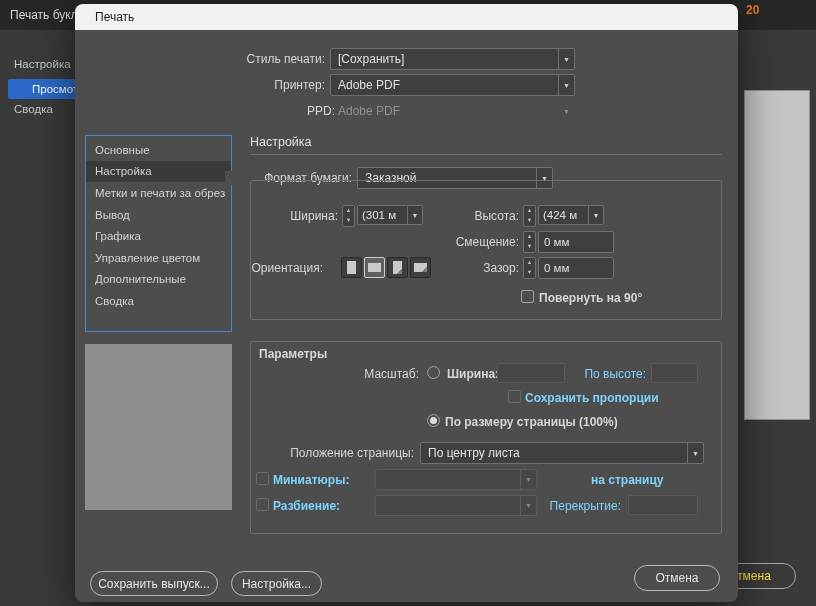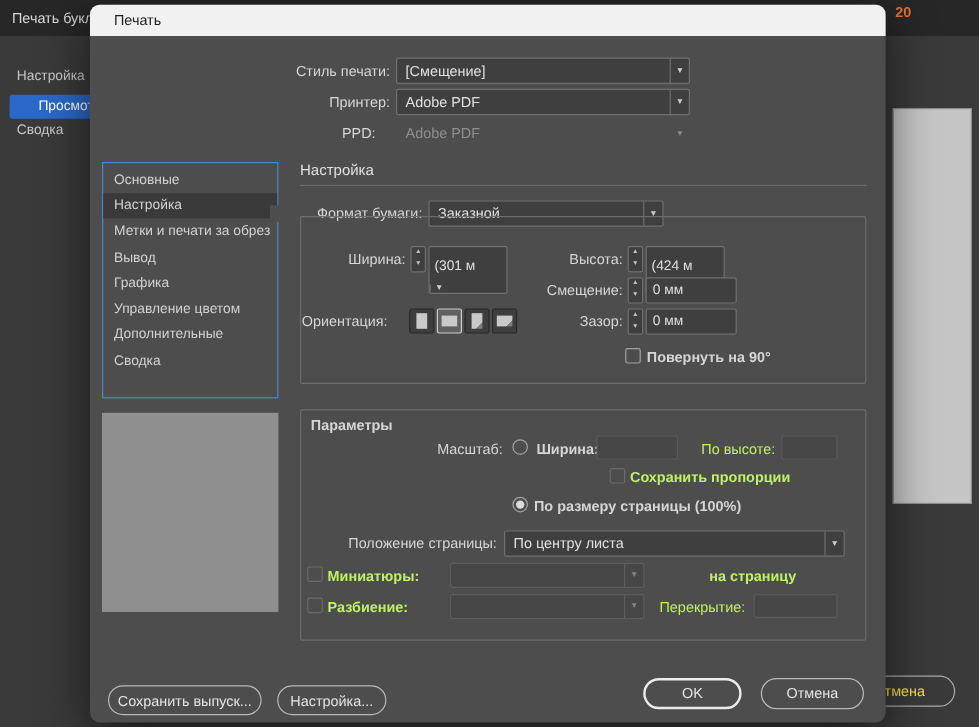--- a/index.html
+++ b/index.html
@@ -27,42 +27,42 @@
   .dialog { position:absolute; left:75px; top:4px; width:663px; height:598px;
     background:#4d4d4d; border-radius:8px; box-shadow:0 10px 40px rgba(0,0,0,.6);
     font-size:12px; color:#d6d6d6; }
   .titlebar { position:absolute; left:0; top:0; right:0; height:26px; background:#f1f1f1;
     border-radius:8px 8px 0 0; display:flex; align-items:center; padding-left:20px;
     color:#1d1d1d; font-size:12px; }
 
   .lbl { position:absolute; text-align:right; font-size:12px; color:#d6d6d6;
     line-height:14px; white-space:nowrap; }
   .lbl.left { text-align:left;font-weight:bold; }
-  .lbl.dis { color:#bef264; }
+  .lbl.dis { color:#7dd3fc; }
   .lbl.patch { background:#4d4d4d; padding-left:3px; }
   .heading { position:absolute; font-size:12.5px; color:#e0e0e0; white-space:nowrap; }
   .rule { position:absolute; height:1px; background:#6b6b6b; }
 
   .dd { position:absolute; height:22px; background:#3f3f3f; border:1px solid #707070;
     border-radius:2px; display:flex; align-items:stretch; color:#e0e0e0; font-size:12px; }
   .dd .txt { flex:1; display:flex; align-items:center; padding:0 7px; white-space:nowrap; overflow:hidden; }
   .dd .chev { width:16px; display:flex; align-items:center; justify-content:center;
     border-left:1px solid #707070; color:#d0d0d0; font-size:7px; }
   .dd.plain { background:transparent; border-color:transparent; color:#8f8f8f; }
   .dd.plain .chev { border-left-color:transparent; color:#8a8a8a; }
   .dd.dis { background:#474747; border-color:#5c5c5c; color:#8f8f8f; }
   .dd.dis .chev { border-left-color:#5c5c5c; color:#848484; }
 
   .nudge { position:absolute; width:13px; height:22px; background:#3f3f3f;
     border:1px solid #707070; border-radius:2px; display:flex; flex-direction:column; }
   .nudge span { flex:1; display:flex; align-items:center; justify-content:center;
     font-size:5.5px; color:#c4c4c4; line-height:1; }
 
-  .combo { position:absolute; height:40px; display:flex; background:#3f3f3f;
-    border:1px solid #707070; border-radius:2px; font-size:11.5px; color:#e0e0e0;flex-direction:column; }
+  .combo { position:absolute; height:20px; display:flex; background:#3f3f3f;
+    border:1px solid #707070; border-radius:2px; font-size:11.5px; color:#e0e0e0; }
   .combo .txt { flex:1; display:flex; align-items:center; padding:0 4px; white-space:nowrap; overflow:hidden; }
   .combo .chev { width:15px; border-left:1px solid #707070; display:flex; align-items:center;
     justify-content:center; font-size:7px; color:#d0d0d0; }
 
   .fld { position:absolute; height:22px; background:#3f3f3f; border:1px solid #707070;
     border-radius:2px; display:flex; align-items:center; padding:0 5px;
     font-size:11.5px; color:#e0e0e0; }
   .fld.dis { background:#474747; border-color:#5a5a5a; }
 
   .cb { position:absolute; width:13px; height:13px; border:1px solid #a3a3a3; border-radius:2px; }
@@ -111,31 +111,31 @@
 
   <div class="indicator">20</div>
 
   <div class="dialog">
     <div class="titlebar">
       <span>Печать</span>
     </div>
 
     <div class="lbl" style="left:90px; top:48px; width:160px;">Стиль печати:</div>
     <div class="dd" style="left:255px; top:44px; width:245px;">
-      <span class="txt">[Смещение]</span>
+      <span class="txt">[Сохранить]</span>
       <span class="chev">▼</span>
     </div>
 
     <div class="lbl" style="left:90px; top:74px; width:160px;">Принтер:</div>
     <div class="dd" style="left:255px; top:70px; width:245px;">
       <span class="txt">Adobe PDF</span>
       <span class="chev">▼</span>
     </div>
 
-    <div class="lbl" style="left:78px; top:100px; width:160px;">PPD:</div>
+    <div class="lbl" style="left:100px; top:100px; width:160px;">PPD:</div>
     <div class="dd plain" style="left:255px; top:96px; width:245px;">
       <span class="txt">Adobe PDF</span>
       <span class="chev">▼</span>
     </div>
 
     <div class="list" style="left:10px; top:131px; width:147px; height:197px;">
       <div class="item">Основные</div>
       <div class="item sel">Настройка</div>
       <div class="item">Метки и печати за обрез</div>
       <div class="item">Вывод</div>
@@ -248,17 +248,16 @@
       <div class="dd dis" style="left:124px; top:153px; width:162px; height:21px;">
         <span class="txt"></span>
         <span class="chev">▼</span>
       </div>
       <div class="lbl dis" style="left:270px; top:157px; width:100px;">Перекрытие:</div>
       <div class="fld dis" style="left:377px; top:153px; width:70px; height:20px;"></div>
     </div>
 
     <div class="btn" style="left:15px; top:567px; width:128px; height:25px;">Сохранить выпуск...</div>
     <div class="btn" style="left:156px; top:567px; width:91px; height:25px;">Настройка...</div>
-    <div class="btn default" style="left:461px; top:561px; width:82px; height:26px;">OK</div>
     <div class="btn" style="left:559px; top:561px; width:86px; height:26px;">Отмена</div>
   </div>
 
 </div>
 
 </body></html>

